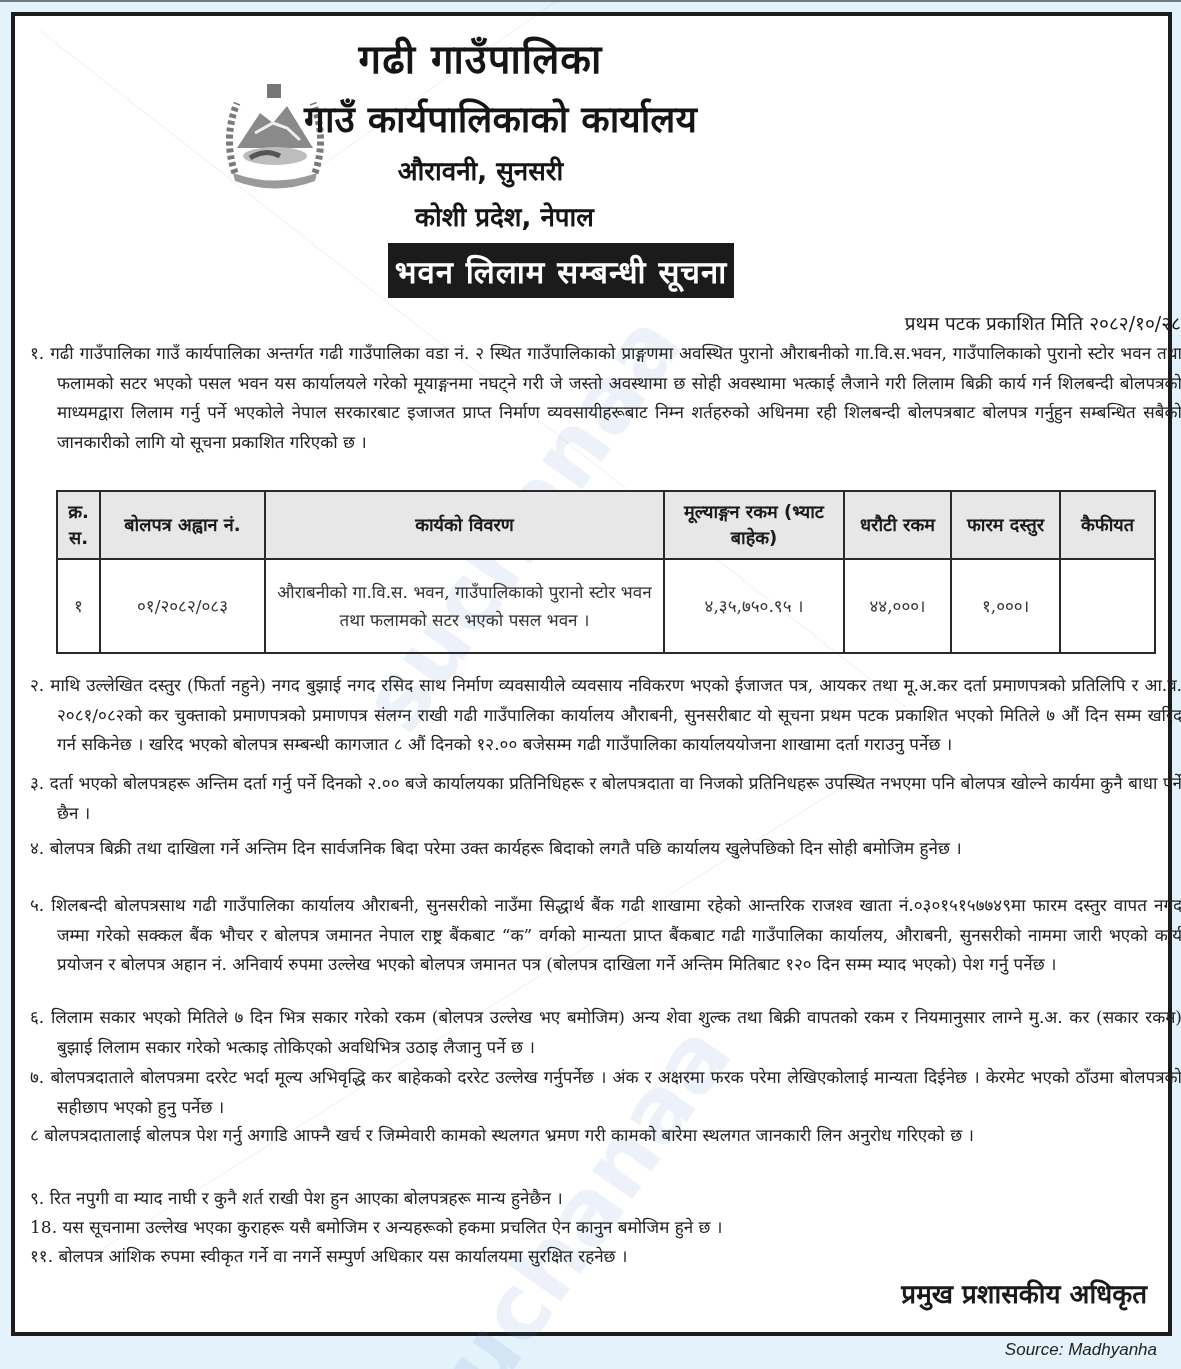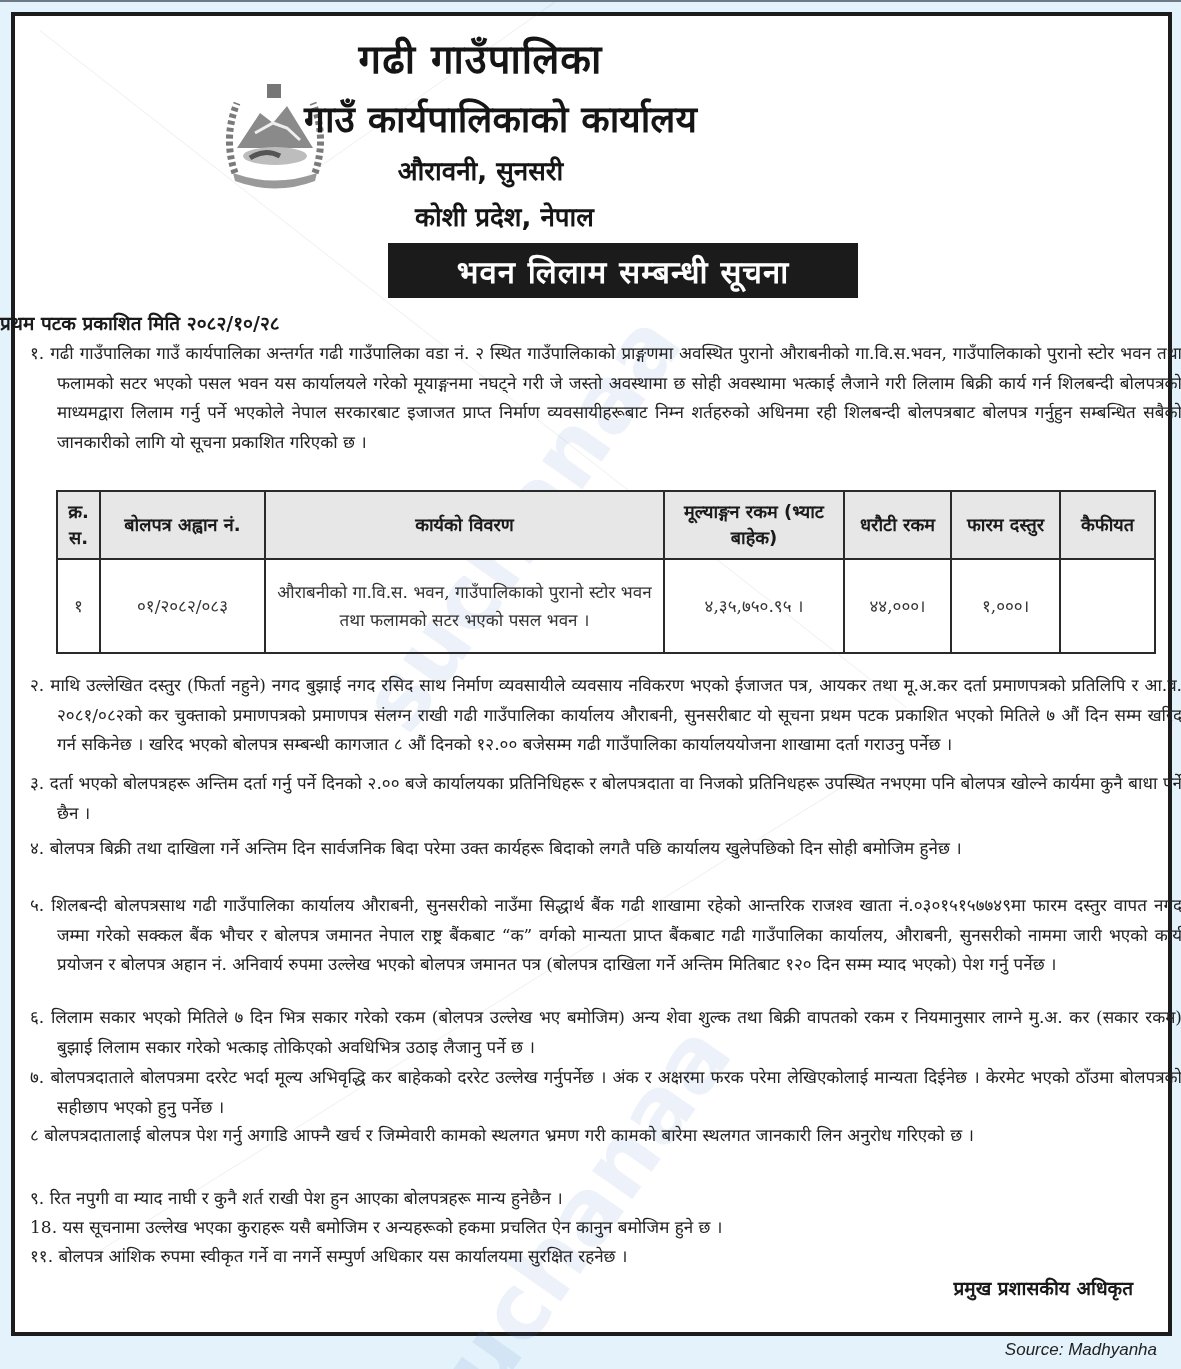--- a/index.html
+++ b/index.html
@@ -22,43 +22,43 @@
   .wm-line { position: absolute; height: 1px; background: rgba(120,120,120,0.10); transform-origin: 0 0; }
 
   .emblem { position: absolute; left: 215px; top: 78px; width: 120px; height: 118px; }
 
   .header { position: absolute; left: 0; width: 961px; text-align: center; font-weight: bold; color: #151515; }
   .h1 { top: 30px; font-size: 40px; letter-spacing: 1px; left: 0; }
   .h2 { top: 92px; font-size: 37px; left: 20px; }
   .h3 { top: 152px; font-size: 26px; }
   .h4 { top: 198px; font-size: 26px; padding-left: 24px; }
   .banner {
-    position: absolute; left: 388px; top: 243px; width: 470px; height: 55px;
+    position: absolute; left: 388px; top: 243px; width: 346px; height: 55px;
     background: #1b1b1b; color: #ffffff; font-size: 31px; font-weight: bold;
     display: flex; align-items: center; justify-content: center; letter-spacing: 1px;
   }
-  .pubdate { position: absolute; top: 310px; left: 0; width: 1181px; text-align: left; font-size: 19px; font-weight: bold; }
+  .pubdate { position: absolute; top: 310px; left: 0; width: 1181px; text-align: right; font-size: 19px; font-weight: normal; }
 
   .para {
     position: absolute; left: 30px; width: 1125px; font-size: 17px; line-height: 29.5px;
     text-align: justify; font-family: "DejaVu Serif", "Liberation Serif", serif; color: #222;
   }
   .para .num { display: inline; }
   .para .body { display: inline; }
   .hang { padding-left: 27px; text-indent: -27px; }
 
   table.tender {
     position: absolute; left: 56px; top: 490px; width: 1098px; border-collapse: collapse;
     font-size: 17px; table-layout: fixed;
   }
   table.tender th, table.tender td { border: 2px solid #2a2a2a; text-align: center; vertical-align: middle; padding: 2px 6px; }
   table.tender th { background: #e7e7e7; font-weight: bold; height: 62px; font-size: 18px; line-height: 26px; }
   table.tender td { height: 88px; font-family: "DejaVu Serif", "Liberation Serif", serif; line-height: 28px; color: #333; }
 
-  .signature { position: absolute; right: 48px; top: 1275px; font-size: 19px; font-weight: bold; }
+  .signature { position: absolute; right: 34px; top: 1275px; font-size: 26px; font-weight: bold; }
   .source { position: absolute; right: 24px; top: 1340px; font-size: 17px; font-style: italic; color: #222; font-family: "Liberation Sans", sans-serif; }
 </style>
 </head>
 <body>
 
 <div class="topline"></div>
 
 <div class="frame"></div>
 
 <div class="wm" style="left:0;top:0;width:1181px;height:1369px;">

